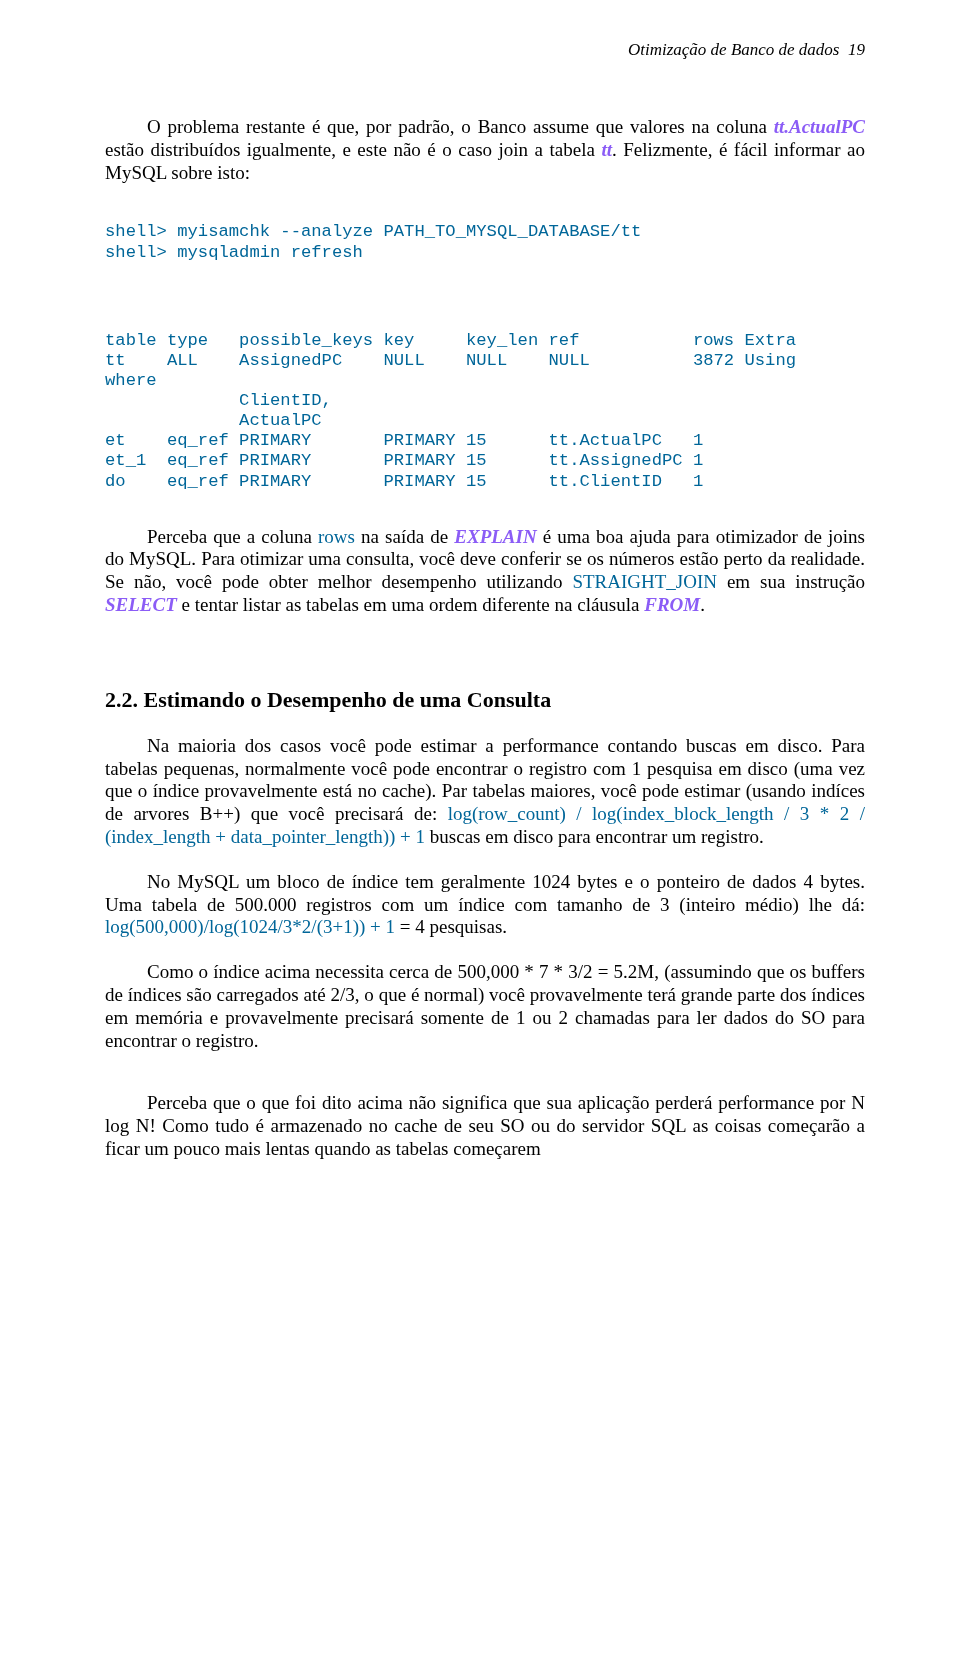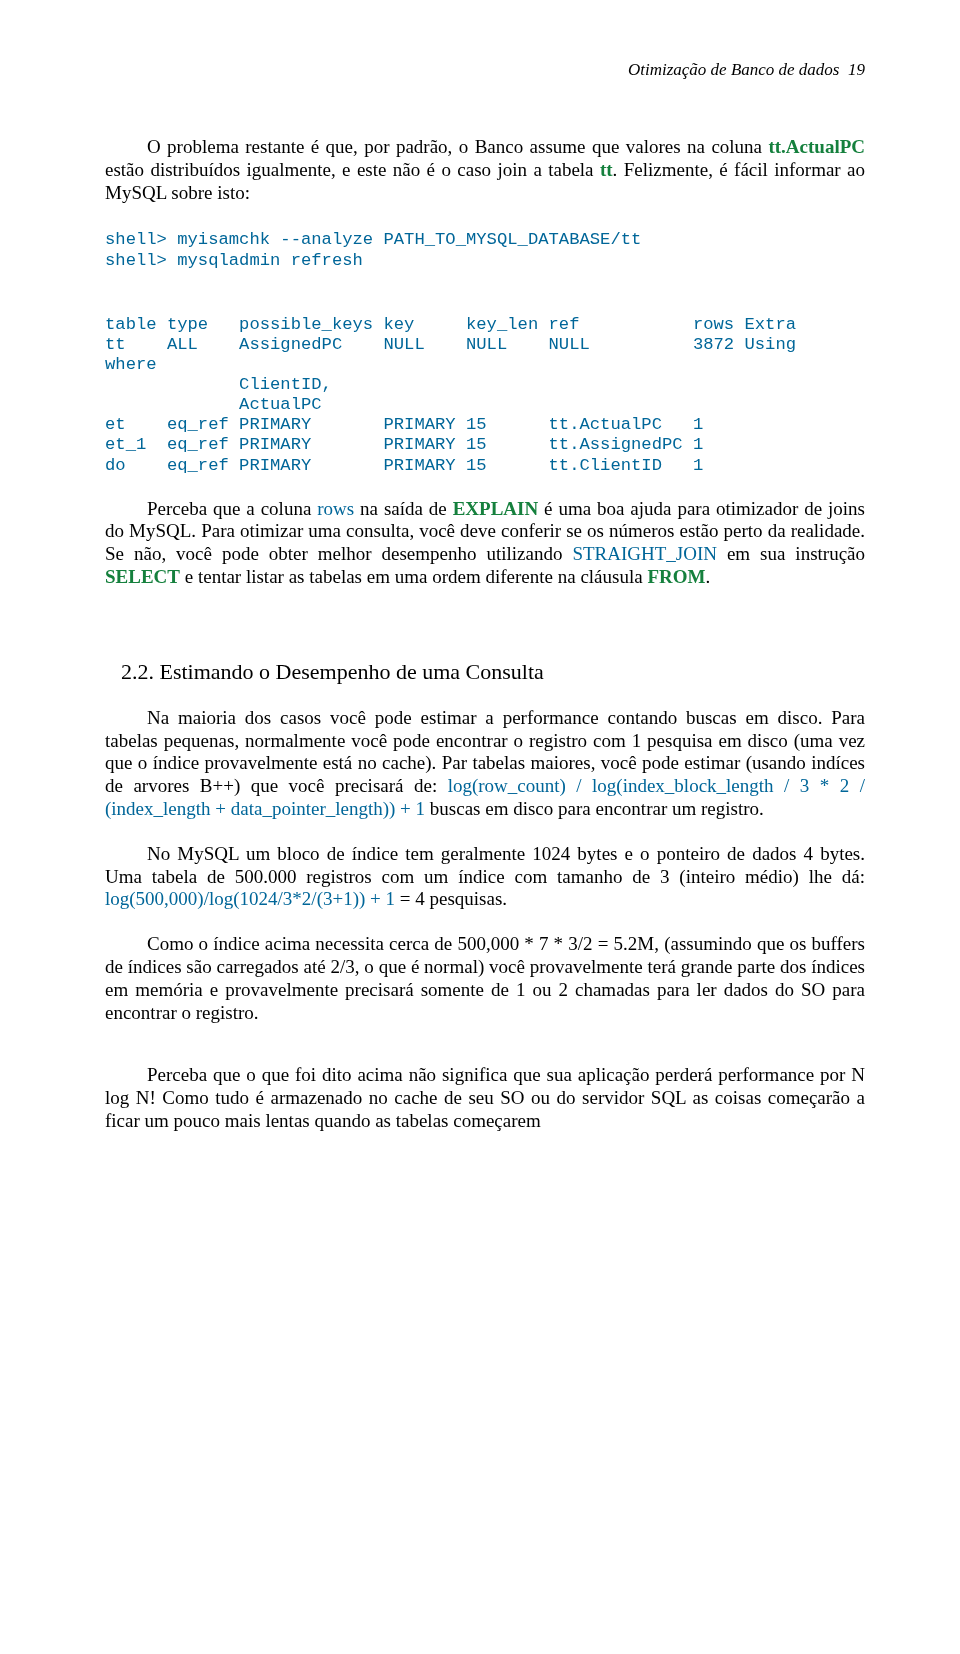--- a/index.html
+++ b/index.html
@@ -4,21 +4,21 @@
 <style>
   body {
     margin: 0;
     padding: 0;
     background: #fff;
     font-family: "Times New Roman", Times, serif;
     color: #000;
     width: 960px;
   }
   .page {
-    padding: 60px 95px 40px 105px;
+    padding: 40px 95px 40px 105px;
     box-sizing: border-box;
   }
   .header-line {
     font-style: italic;
     font-size: 17px;
     text-align: right;
     margin-bottom: 56px;
   }
   .para {
     font-size: 19px;
@@ -29,29 +29,29 @@
   }
   .block-spacer {
     height: 18px;
   }
   .code-block {
     font-family: "Courier New", Courier, monospace;
     font-size: 17.2px;
     line-height: 1.17;
     white-space: pre;
     color: #006699;
-    margin: 4px 0;
+    margin: 16px 0;
   }
   .section-heading {
     font-size: 22px;
-    font-weight: normal;
-    margin: 70px 0 22px 16px;
+    font-weight: bold;
+    margin: 70px 0 22px 0;
   }
   b { font-weight: bold; }
-  .bold-black { font-weight: bold; color: #15803d; }
+  .bold-black { font-weight: bold; color: #8b5cf6; font-style: italic; }
   .inline-blue { color: #006699; font-weight: normal; }
 </style>
 </head>
 <body>
 
 <div class="page">
 
   <div class="header-line">
     <span>Otimização de Banco de dados</span>&nbsp;&nbsp;<span>19</span>
   </div>

